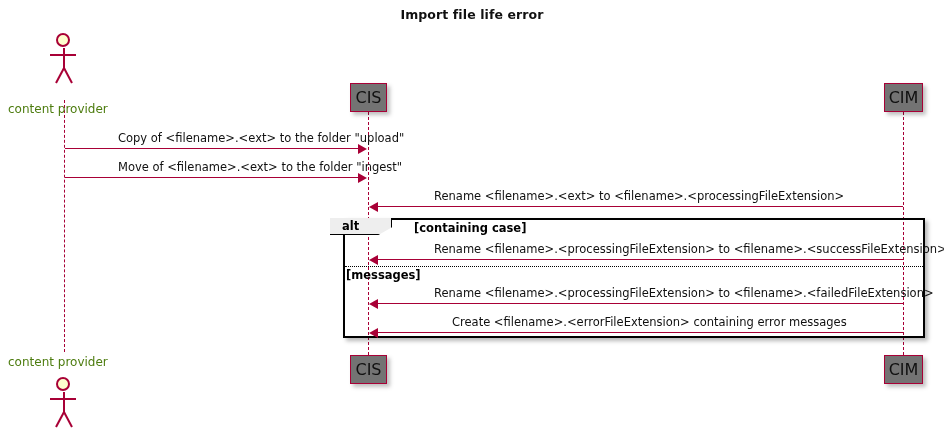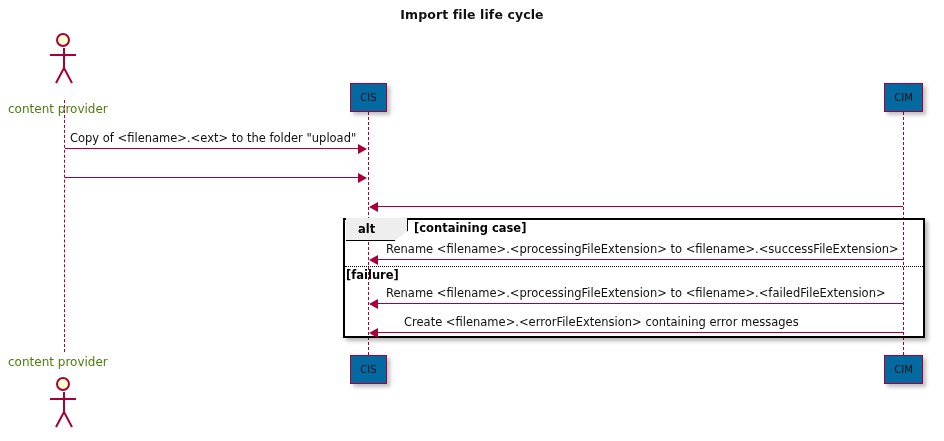--- a/index.html
+++ b/index.html
@@ -89,24 +89,24 @@
   }
   .actor-label {
     position: absolute;
     font-size: 12px;
     color: #4d7c0f;
     white-space: nowrap;
   }
   
   .participant {
     position: absolute;
-    background: #0369a1;
+    background: #737373;
     border: 1.5px solid #A80036;
     box-sizing: border-box;
-    font-size: 10px;
+    font-size: 16px;
     color: #101010;
     display: flex;
     align-items: center;
     justify-content: center;
     box-shadow: 3px 3px 4px rgba(0,0,0,0.25);
     text-align: right;
   }
   
   .msg-line {
     position: absolute;
@@ -120,20 +120,21 @@
     border-top: 5px solid transparent;
     border-bottom: 5px solid transparent;
   }
   .arrow-head.right { border-left: 9px solid #A80036; }
   .arrow-head.left  { border-right: 9px solid #A80036; }
   .msg-label {
     position: absolute;
     font-size: 11.5px;
     color: #101010;
     white-space: nowrap;
+    margin-left: 48px;
   }
   
   .alt-frame {
     position: absolute;
     border: 2px solid #000000;
     box-sizing: border-box;
     background: transparent;
     box-shadow: 3px 3px 4px rgba(0,0,0,0.28);
   }
   .alt-tab {
@@ -161,21 +162,21 @@
     position: absolute;
     height: 0;
     border-top: 1.5px dotted #000000;
   }
 </style>
 </head>
 <body>
 
 <div id="canvas">
 
-  <div class="diagram-title">Import file life cycle</div>
+  <div class="diagram-title">Import file life error</div>
 
   <div class="lifeline" style="left:64px; top:100px; height:252px;"></div>
   <div class="lifeline" style="left:368px; top:112px; height:243px;"></div>
   <div class="lifeline" style="left:903px; top:112px; height:243px;"></div>
 
   <div class="actor" style="left:47px; top:33px;">
     <div class="shadow"></div>
     <div class="head"></div>
     <div class="spine"></div>
     <div class="arms"></div>
@@ -193,32 +194,34 @@
     <div class="leg-l"></div>
     <div class="leg-r"></div>
   </div>
 
   <div class="participant" style="left:350px; top:83px; width:37px; height:29px;">CIS</div>
   <div class="participant" style="left:884px; top:83px; width:39px; height:29px;">CIM</div>
   <div class="participant" style="left:350px; top:355px; width:37px; height:29px;">CIS</div>
   <div class="participant" style="left:884px; top:355px; width:39px; height:29px;">CIM</div>
 
   <div class="alt-frame" style="left:343px; top:218px; width:582px; height:120px;"></div>
-  <div class="alt-tab" style="left:346px; top:218px; width:62px; height:23px;">alt</div>
+  <div class="alt-tab" style="left:330px; top:218px; width:62px; height:17px;">alt</div>
   <div class="alt-guard" style="left:414px; top:221px;">[containing case]</div>
   <div class="alt-divider" style="left:345px; top:266px; width:578px;"></div>
-  <div class="alt-guard" style="left:346px; top:268px;">[failure]</div>
+  <div class="alt-guard" style="left:346px; top:268px;">[messages]</div>
 
   <div class="msg-label" style="left:70px; top:131px;">Copy of &lt;filename&gt;.&lt;ext&gt; to the folder "upload"</div>
   <div class="msg-line" style="left:65px; top:148px; width:294px;"></div>
   <div class="arrow-head right" style="left:358px; top:143.5px;"></div>
 
+  <div class="msg-label" style="left:70px; top:160px;">Move of &lt;filename&gt;.&lt;ext&gt; to the folder "ingest"</div>
   <div class="msg-line" style="left:65px; top:177px; width:294px;"></div>
   <div class="arrow-head right" style="left:358px; top:172.5px;"></div>
 
+  <div class="msg-label" style="left:386px; top:189px;">Rename &lt;filename&gt;.&lt;ext&gt; to &lt;filename&gt;.&lt;processingFileExtension&gt;</div>
   <div class="msg-line" style="left:378px; top:206px; width:525px;"></div>
   <div class="arrow-head left" style="left:369px; top:201.5px;"></div>
 
   <div class="msg-label" style="left:386px; top:242px;">Rename &lt;filename&gt;.&lt;processingFileExtension&gt; to &lt;filename&gt;.&lt;successFileExtension&gt;</div>
   <div class="msg-line" style="left:378px; top:259px; width:525px;"></div>
   <div class="arrow-head left" style="left:369px; top:254.5px;"></div>
 
   <div class="msg-label" style="left:386px; top:286px;">Rename &lt;filename&gt;.&lt;processingFileExtension&gt; to &lt;filename&gt;.&lt;failedFileExtension&gt;</div>
   <div class="msg-line" style="left:378px; top:303px; width:525px;"></div>
   <div class="arrow-head left" style="left:369px; top:298.5px;"></div>

